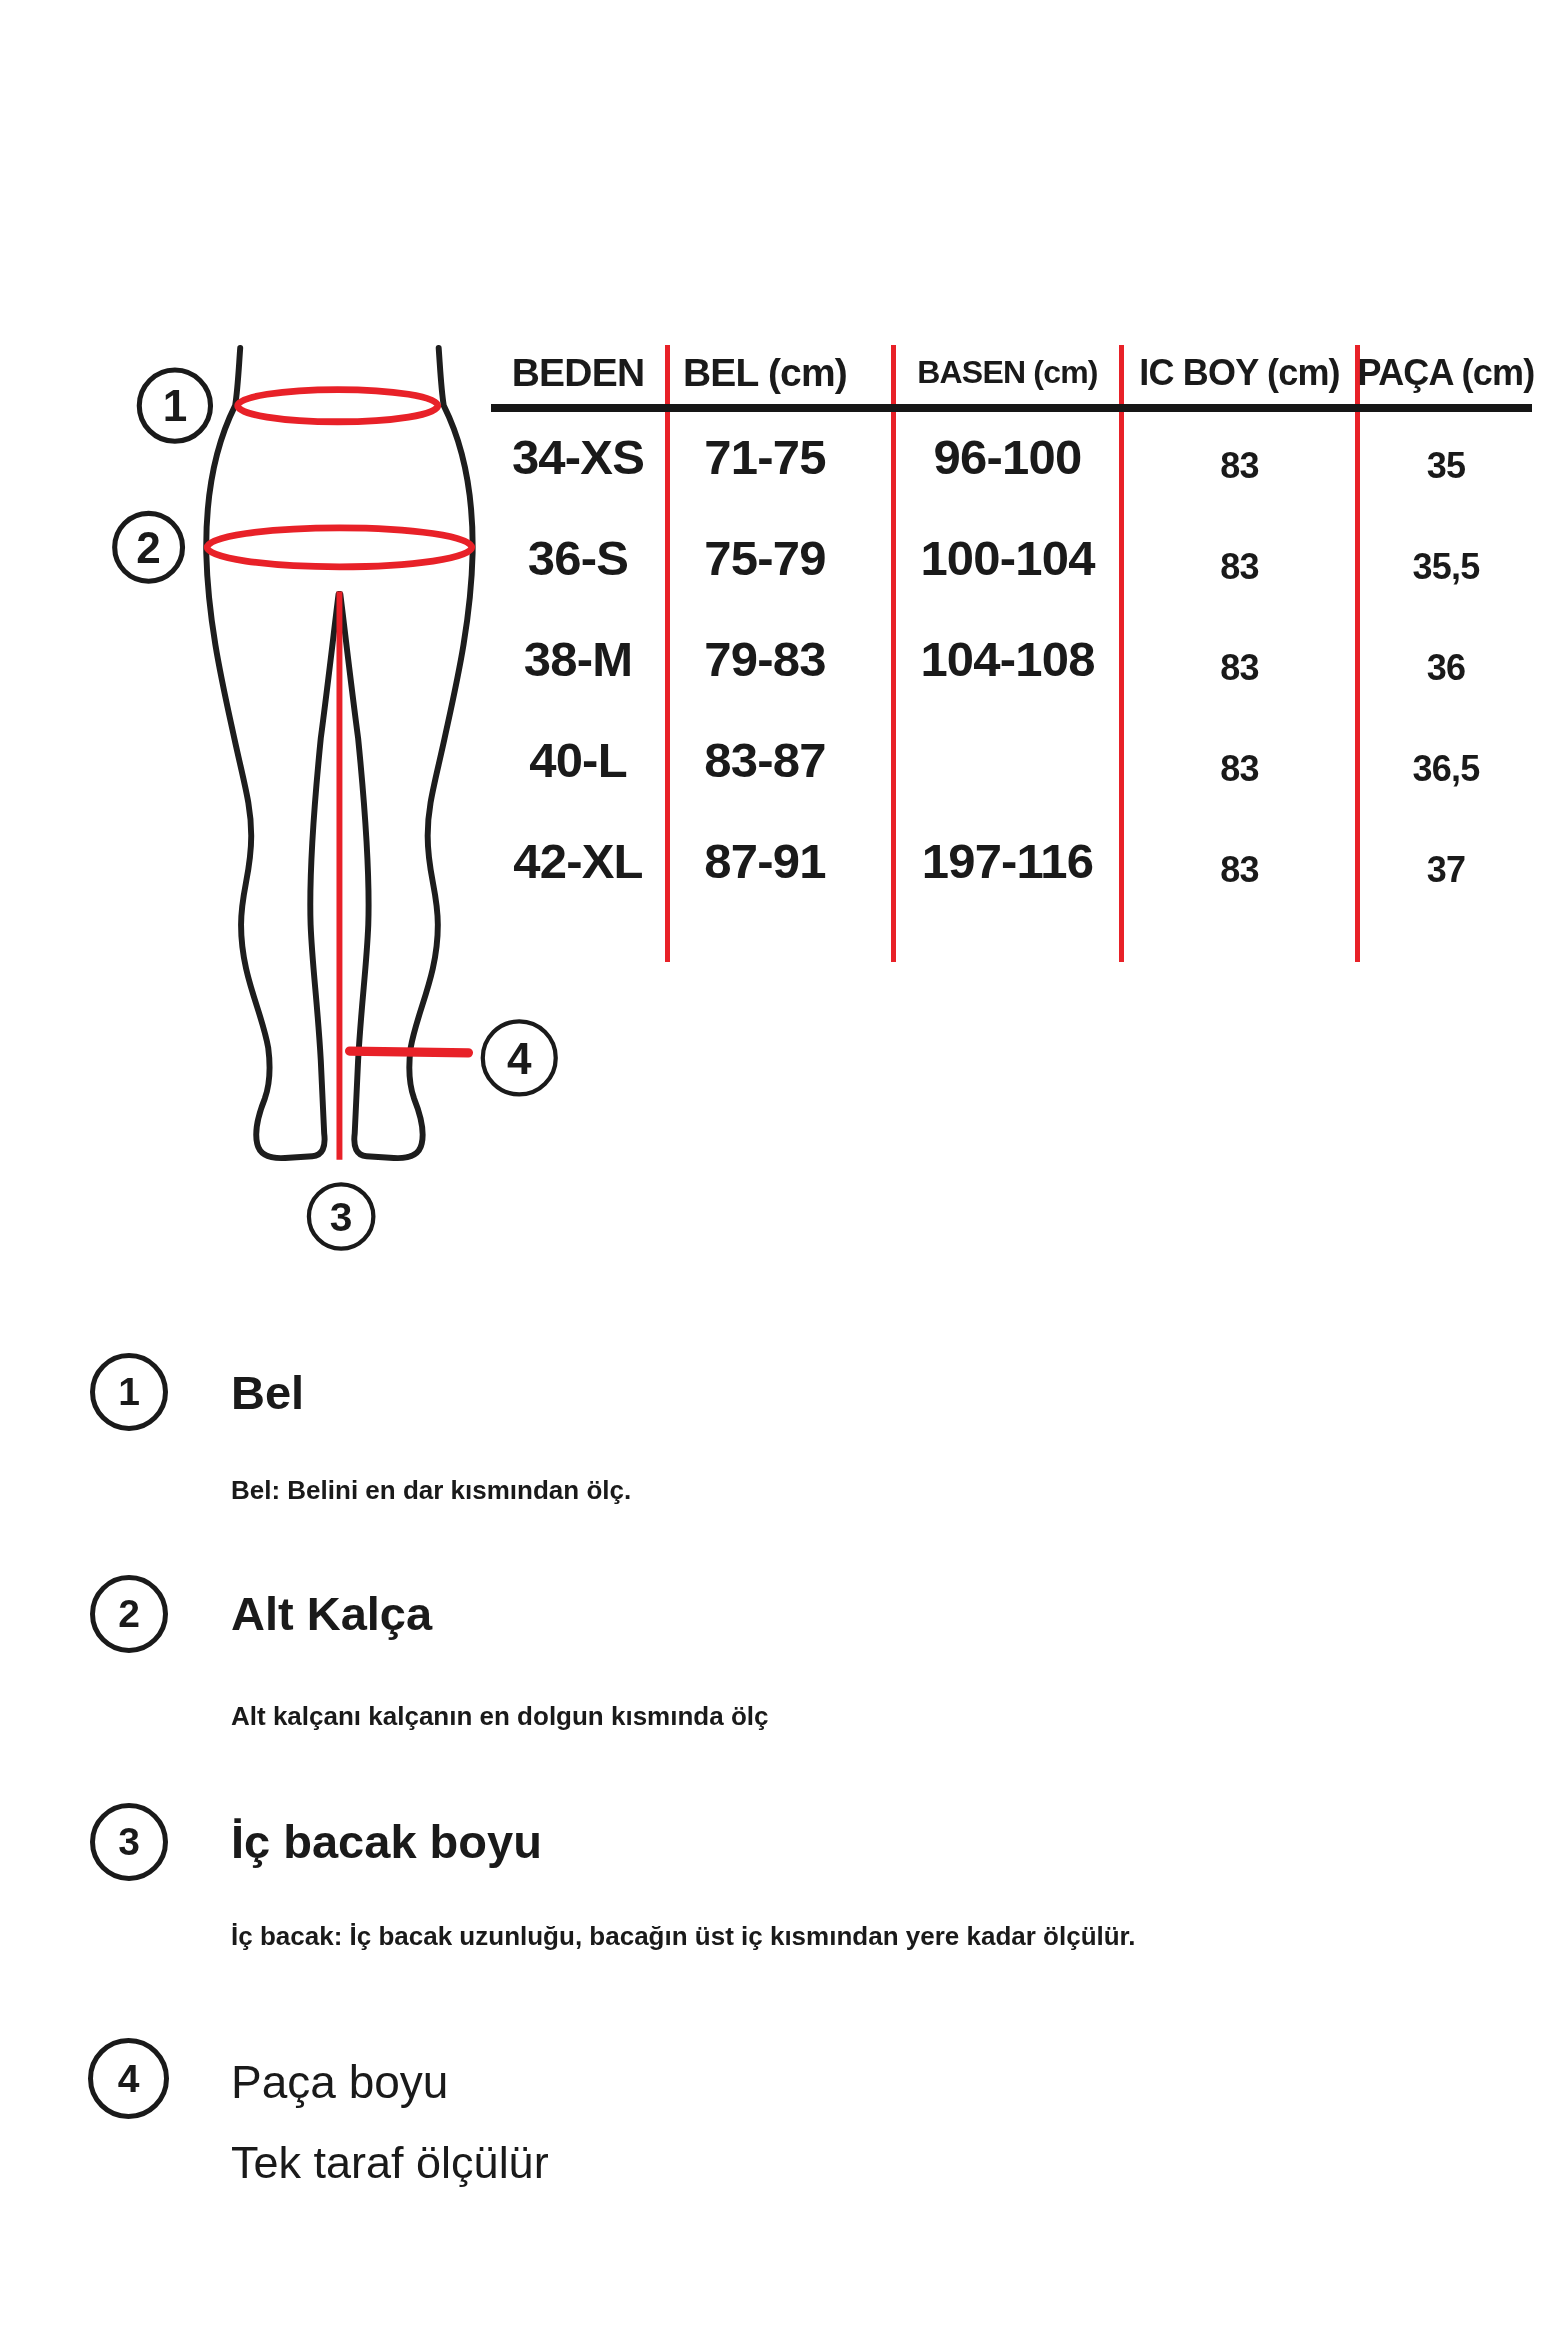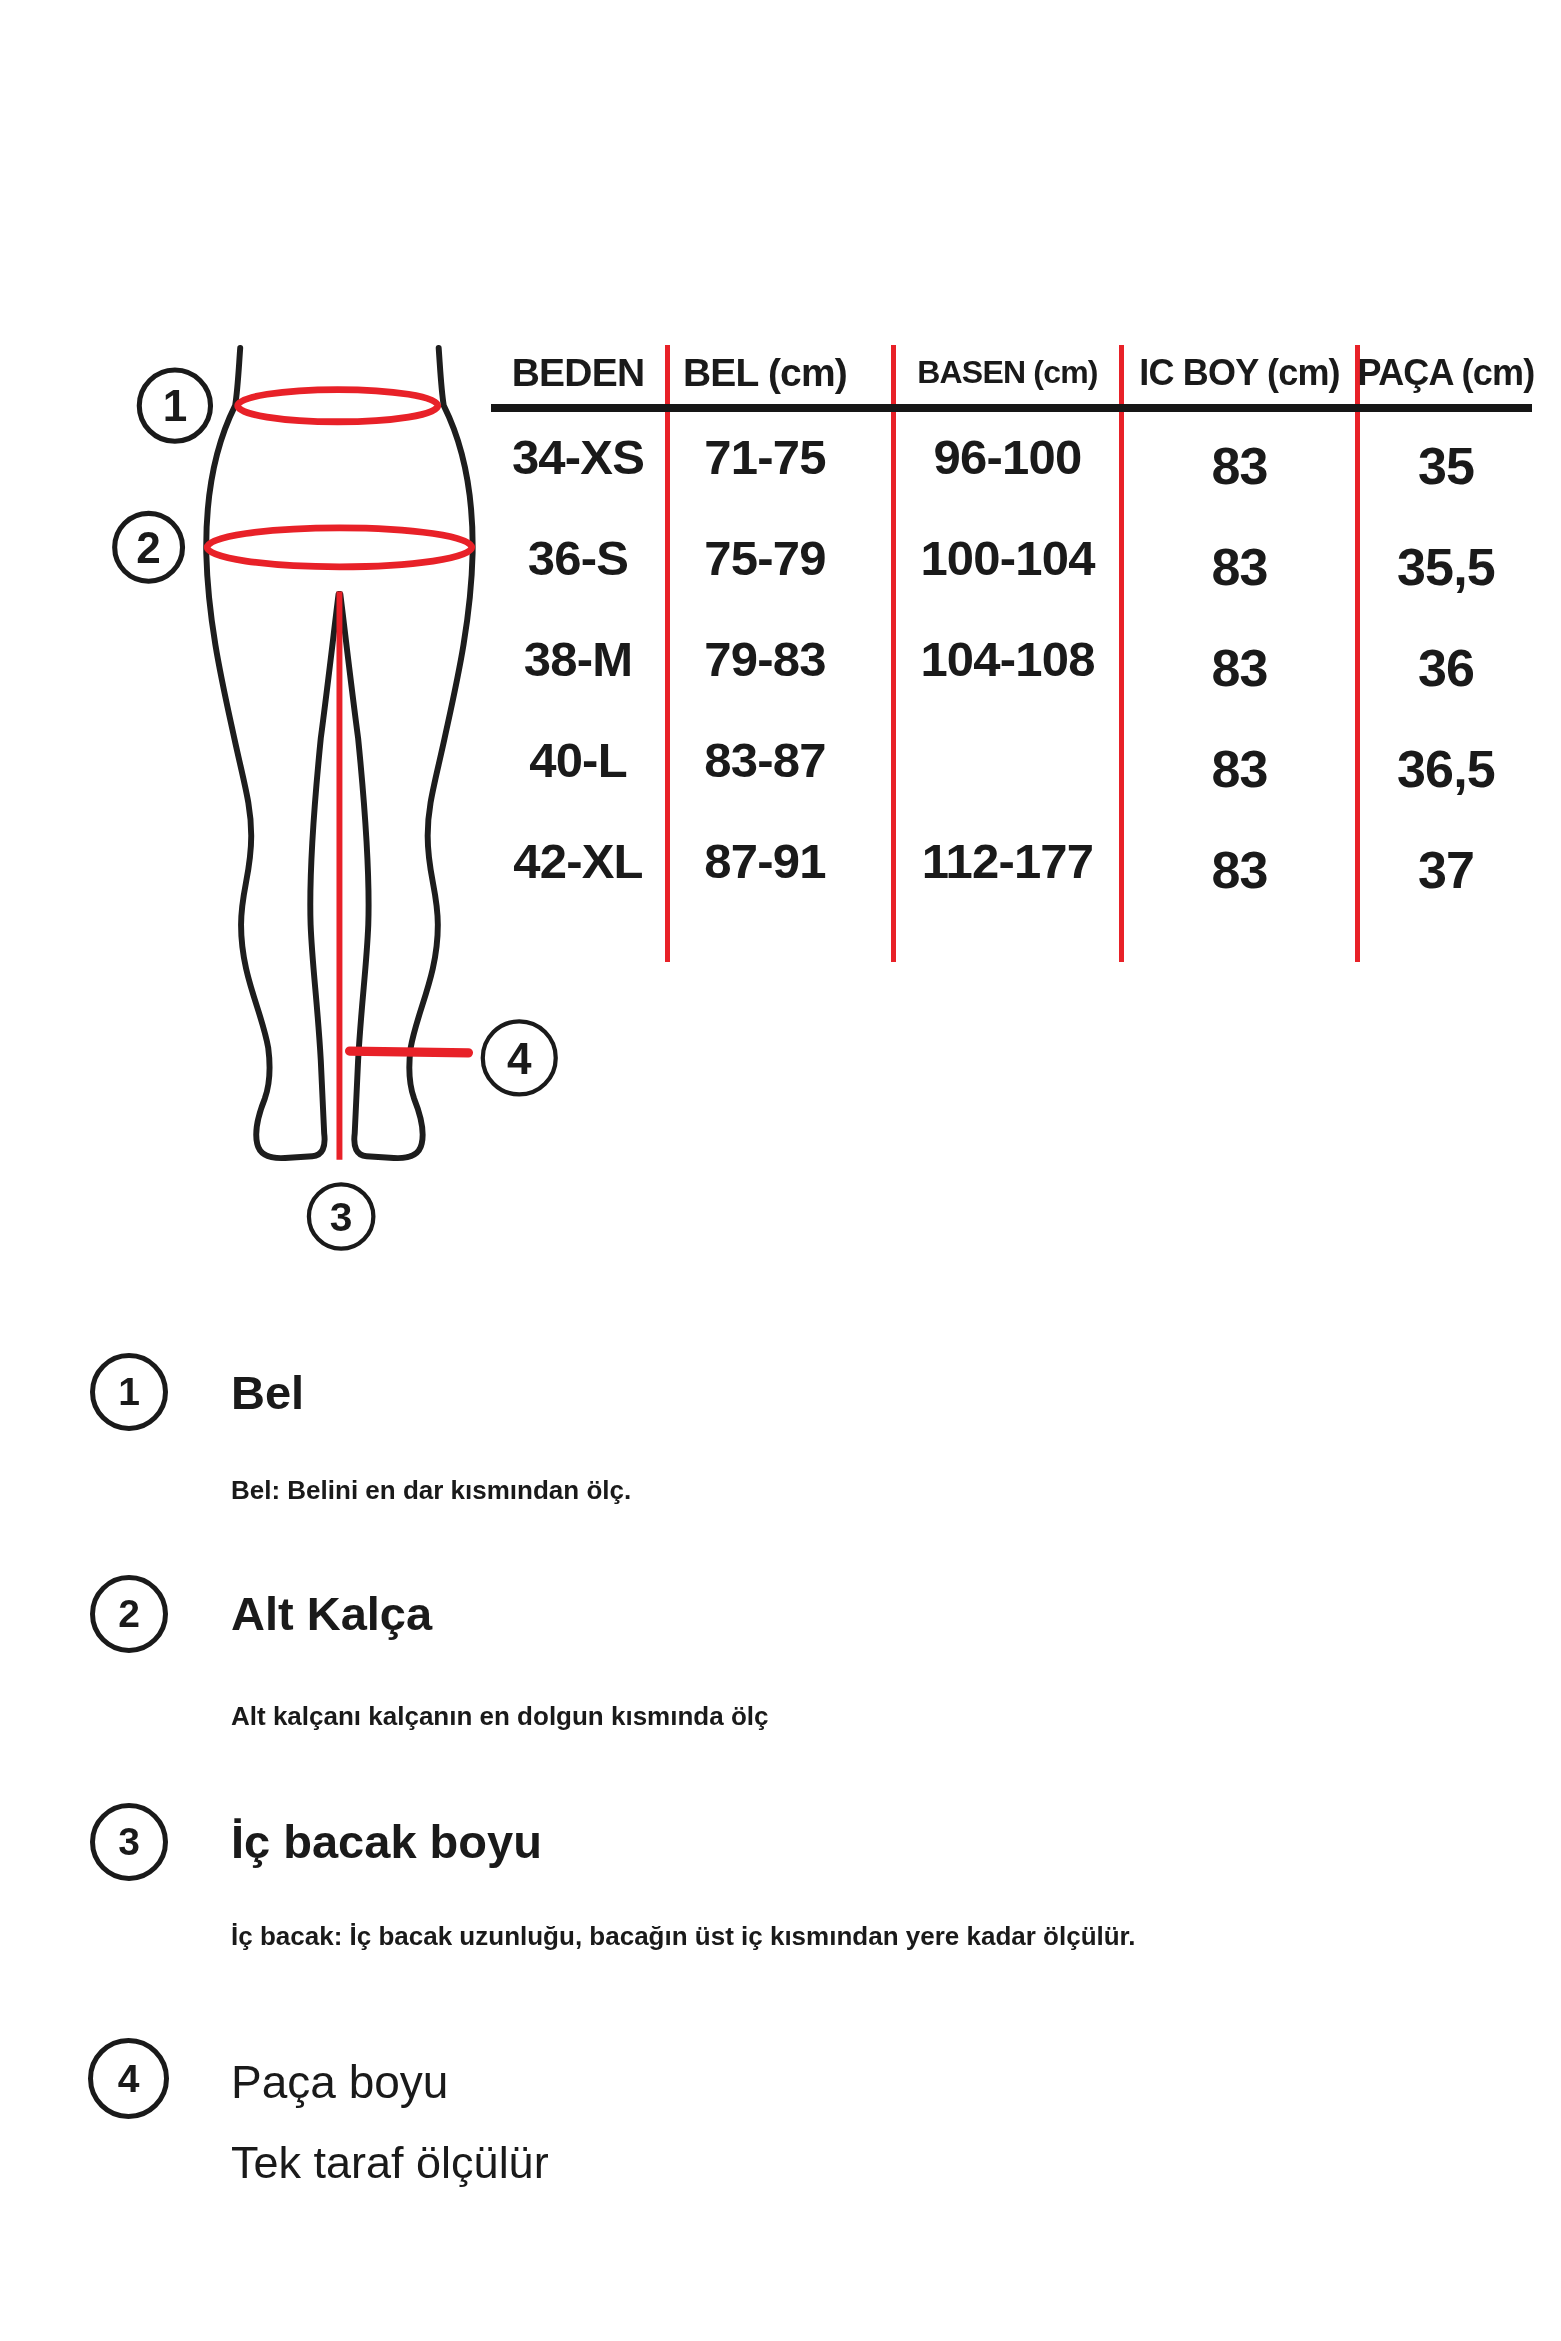--- a/index.html
+++ b/index.html
@@ -21,21 +21,21 @@
   .cell{
     position:absolute;display:flex;align-items:center;justify-content:center;
     font-weight:600;letter-spacing:-0.8px;white-space:nowrap;
   }
   .c0{left:0;width:174px}.c1{left:179px;width:190px}.c2{left:405px;width:223px}
   .c3{left:633px;width:231px}.c4{left:869px;width:172px}
   .hr{top:0;height:59px}
   .h0,.h1{font-size:39px}.h2{font-size:32px}.h3,.h4{font-size:36px}
   .cell-data{font-size:49px;height:100px;}
   .r0{top:64px}.r1{top:165px}.r2{top:266px}.r3{top:367px}.r4{top:468px}
-  .c3.cell-data,.c4.cell-data{padding-top:8.5px;font-size:52px;}
+  .c3.cell-data,.c4.cell-data{padding-top:8.5px;font-size:36px;}
 
   
   .li-circle{
     position:absolute;width:78px;height:78px;box-sizing:border-box;
     border:5.1px solid #1a1a1a;border-radius:50%;
     display:flex;align-items:center;justify-content:center;
     font-size:39px;font-weight:600;
   }
   .li-title{position:absolute;left:231px;font-size:47px;font-weight:700;line-height:61px;white-space:nowrap;}
   .li-desc{position:absolute;left:231px;font-size:26px;font-weight:600;line-height:59px;max-width:1068px;}
@@ -141,21 +141,21 @@
     <div class="cell cell-data r2 c3">83</div>
     <div class="cell cell-data r2 c4">36</div>
 
     <div class="cell cell-data r3 c0">40-L</div>
     <div class="cell cell-data r3 c1">83-87</div>
     <div class="cell cell-data r3 c3">83</div>
     <div class="cell cell-data r3 c4">36,5</div>
 
     <div class="cell cell-data r4 c0">42-XL</div>
     <div class="cell cell-data r4 c1">87-91</div>
-    <div class="cell cell-data r4 c2">112-177</div>
+    <div class="cell cell-data r4 c2">197-116</div>
     <div class="cell cell-data r4 c3">83</div>
     <div class="cell cell-data r4 c4">37</div>
   </div>
 
   <div class="li-circle cir1">
     <span>1</span>
   </div>
   <div class="li-title t1">Bel</div>
   <div class="li-desc d1">Bel: Belini en dar kısmından ölç.</div>
 

